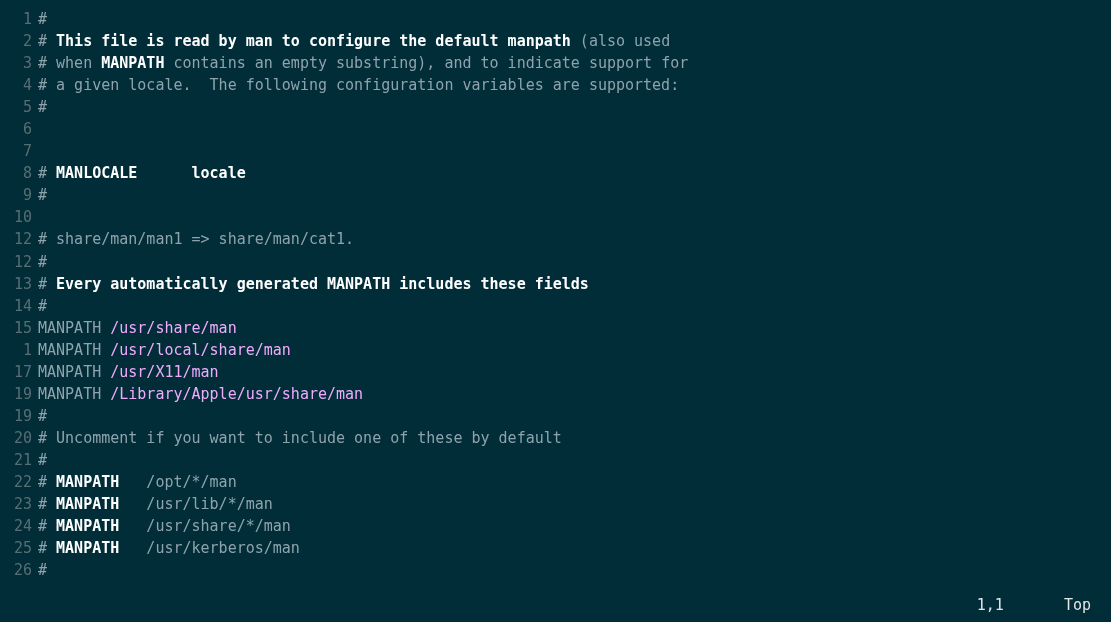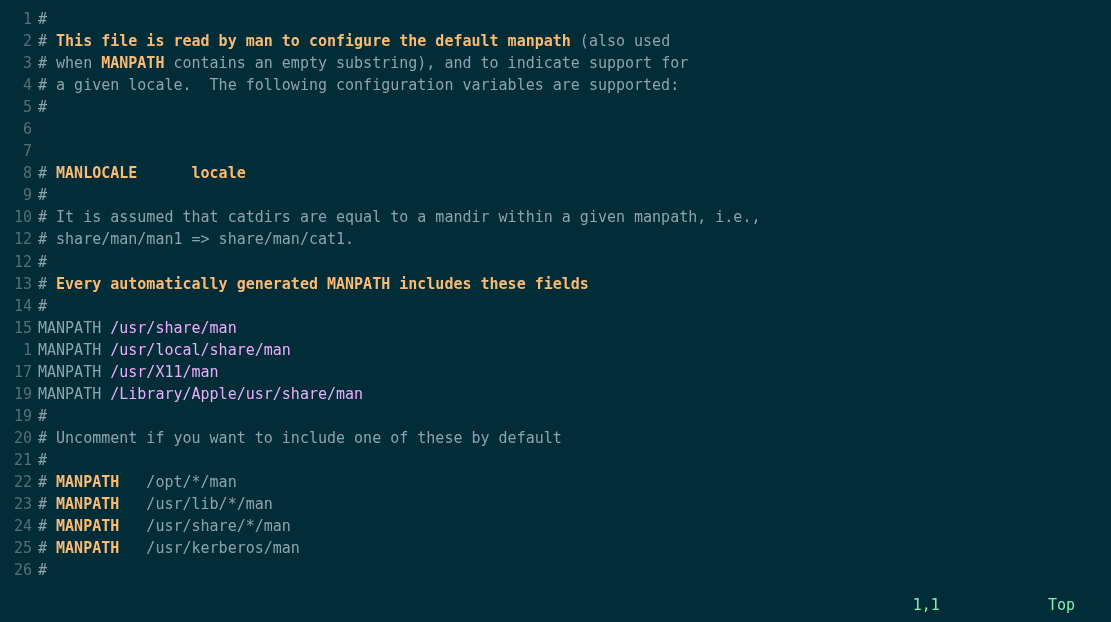--- a/index.html
+++ b/index.html
@@ -33,53 +33,53 @@
       flex-shrink: 0;
       user-select: none;
     }
     .content {
       white-space: pre;
     }
     .comment {
       color: #8fa3ad;
     }
     .comment-bold {
-      color: #fdba74;
+      color: #ffffff;
       font-weight: bold;
     }
     .keyword {
       color: #8fa3ad;
     }
     .path {
       color: #f0abfc;
     }
     .status-bar {
       position: absolute;
       bottom: 6px;
       right: 0;
-      color: #86efac;
-      padding-right: 36px;
+      color: #e5e5e5;
+      padding-right: 20px;
       display: flex;
-      gap: 108px;
+      gap: 60px;
     }
   </style>
 </head>
 <body>
 
 <div class="editor" id="editor">
     <div class="line"><span class="lineno">1</span><span class="content"><span class="comment">#</span></span></div>
     <div class="line"><span class="lineno">2</span><span class="content"><span class="comment"># </span><span class="comment-bold">This file is read by man to configure the default manpath </span><span class="comment">(also used</span></span></div>
     <div class="line"><span class="lineno">3</span><span class="content"><span class="comment"># when </span><span class="comment-bold">MANPATH</span><span class="comment"> contains an empty substring), and to indicate support for</span></span></div>
     <div class="line"><span class="lineno">4</span><span class="content"><span class="comment"># a given locale.  The following configuration variables are supported:</span></span></div>
     <div class="line"><span class="lineno">5</span><span class="content"><span class="comment">#</span></span></div>
     <div class="line"><span class="lineno">6</span></div>
     <div class="line"><span class="lineno">7</span></div>
     <div class="line"><span class="lineno">8</span><span class="content"><span class="comment"># </span><span class="comment-bold">MANLOCALE</span><span class="comment">      </span><span class="comment-bold">locale</span></span></div>
     <div class="line"><span class="lineno">9</span><span class="content"><span class="comment">#</span></span></div>
-    <div class="line"><span class="lineno">10</span><span class="content"><span class="comment"># It is assumed that catdirs are equal to a mandir within a given manpath, i.e.,</span></span></div>
+    <div class="line"><span class="lineno">10</span></div>
     <div class="line"><span class="lineno">12</span><span class="content"><span class="comment"># share/man/man1 =&gt; share/man/cat1.</span></span></div>
     <div class="line"><span class="lineno">12</span><span class="content"><span class="comment">#</span></span></div>
     <div class="line"><span class="lineno">13</span><span class="content"><span class="comment"># </span><span class="comment-bold">Every automatically generated MANPATH includes these fields</span></span></div>
     <div class="line"><span class="lineno">14</span><span class="content"><span class="comment">#</span></span></div>
     <div class="line"><span class="lineno">15</span><span class="content"><span class="keyword">MANPATH </span><span class="path">/usr/share/man</span></span></div>
     <div class="line"><span class="lineno">1</span><span class="content"><span class="keyword">MANPATH </span><span class="path">/usr/local/share/man</span></span></div>
     <div class="line"><span class="lineno">17</span><span class="content"><span class="keyword">MANPATH </span><span class="path">/usr/X11/man</span></span></div>
     <div class="line"><span class="lineno">19</span><span class="content"><span class="keyword">MANPATH </span><span class="path">/Library/Apple/usr/share/man</span></span></div>
     <div class="line"><span class="lineno">19</span><span class="content"><span class="comment">#</span></span></div>
     <div class="line"><span class="lineno">20</span><span class="content"><span class="comment"># Uncomment if you want to include one of these by default</span></span></div>

